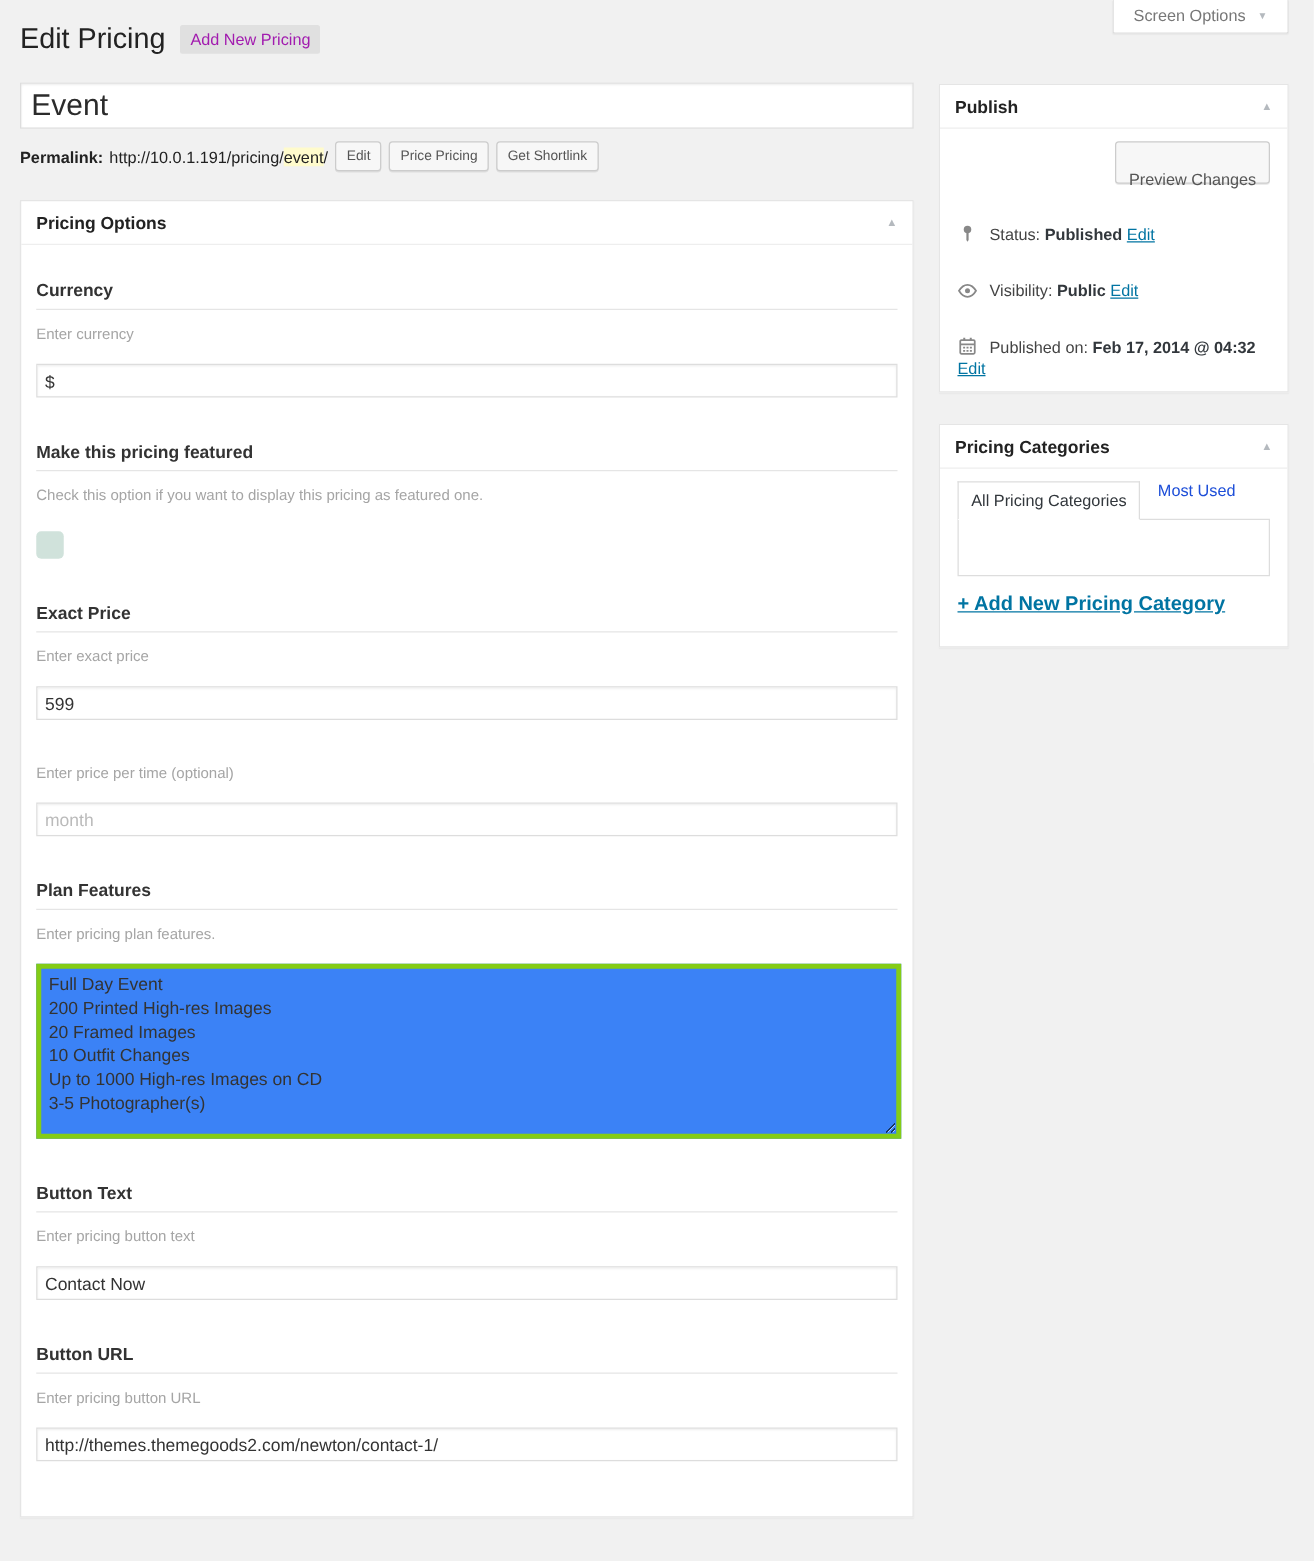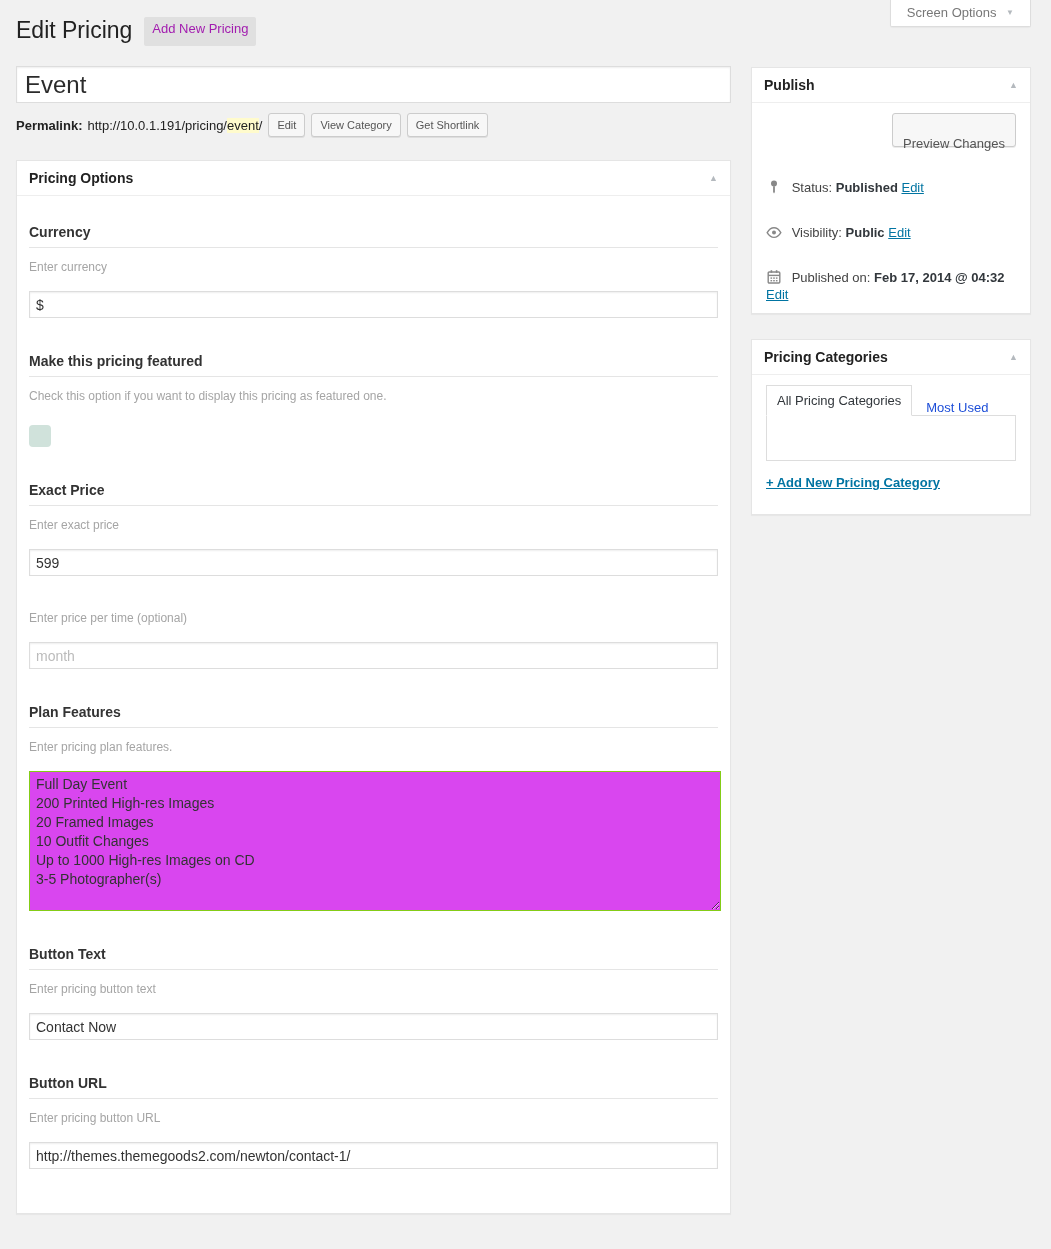--- a/index.html
+++ b/index.html
@@ -16,21 +16,21 @@
   .screen-options {
     position:absolute; top:0; right:20px;
     background:#fff; border:1px solid #ddd; border-top:none;
     box-shadow:0 1px 1px rgba(0,0,0,.04);
     padding:5px 16px 6px; color:#777; font-size:13px;
     border-radius:0 0 2px 2px; cursor:pointer;
   }
   .screen-options .arrow { color:#b4b9be; font-size:8px; margin-left:6px; vertical-align:2px; }
 
   
-  .page-header { padding:16px 20px 0 16px; display:flex; }
+  .page-header { padding:16px 20px 0 16px; display:flex; align-items:center; }
   .page-header h1 { margin:0; font-size:23px; font-weight:400; color:#222; line-height:29px; }
   .add-new {
     margin-left:12px; background:#e0e0e0; color:#a21caf;
     font-size:13px; line-height:normal; padding:4px 8px; border-radius:2px;
     text-decoration:none; position:relative; top:1px;
   }
 
   
   .columns { display:flex; padding:0 20px 20px 16px; align-items:flex-start; }
   .col-main { width:715px; flex:none; }
@@ -84,21 +84,21 @@
     font-family:"Liberation Sans", sans-serif;
     font-size:14px; color:#333; padding:3px 6px; outline:none;
   }
   .text-input::placeholder { color:#bbb; opacity:1; }
   .featured-checkbox {
     width:22px; height:22px; margin:22px 0 20px;
     background:#d0e2db; border-radius:4px; cursor:pointer;
   }
   textarea.features-area {
     display:block; width:692px; height:140px; margin-top:17px;
-    border:1px solid #84cc16; background:#d946ef;
+    border:4px solid #84cc16; background:#3b82f6;
     font-family:"Liberation Sans", sans-serif;
     font-size:14px; line-height:19px; color:#333; padding:3px 6px;
     outline:none; resize:both;
   }
 
   
   .publish-box { margin-top:22px; }
   .publish-body { padding:10px 14px 10px; }
   .preview-row { text-align:right; }
   .button-preview { font-size:13px; height:29px; line-height:27px; padding:16px 10px; }
@@ -113,31 +113,31 @@
   .button-primary {
     background:#2ea2cc; border:1px solid #0074a2; color:#fff;
     font-size:13px; height:28px; line-height:26px; padding:0 12px; border-radius:3px;
     box-shadow:inset 0 1px 0 rgba(120,200,230,.5), 0 1px 0 rgba(0,0,0,.15);
     cursor:pointer; font-family:"Liberation Sans", sans-serif;
   }
 
   
   .cats-box { margin-top:25px; }
   .cats-body { padding:10px 14px 24px; }
-  .category-tabs { display:flex; align-items:flex-end; position:relative; z-index:2; }
+  .category-tabs { display:flex; align-items:flex-start; position:relative; z-index:2; }
   .tab-active {
     background:#fff; border:1px solid #ddd; border-bottom:1px solid #fff;
     margin-bottom:-1px; padding:7px 10px; font-size:13px; color:#32373c;
     cursor:pointer;
   }
   .tab-link { margin-left:14px; color:#1d4ed8; text-decoration:none; font-size:13px; }
   .tabs-panel { border:1px solid #ddd; background:#fff; height:46px; position:relative; z-index:1; }
   .add-cat-link {
     display:inline-block; margin-top:14px; color:#0074a2; font-weight:600;
-    text-decoration:underline; font-size:13px;text-align:center;
+    text-decoration:underline; font-size:16px;text-align:center;
   }
 </style>
 </head>
 <body>
 
 <div class="screen-options">
   <span>Screen Options</span>
   <span class="arrow">▼</span>
 </div>
 
@@ -148,21 +148,21 @@
 
 <div class="columns">
 
   <div class="col-main">
     <input class="title-input" value="Event" style="">
 
     <div class="permalink-row">
       <span class="plabel">Permalink:</span>
       <span><span>http://10.0.1.191/pricing/</span><span class="hl">event</span><span>/</span></span>
       <button class="button button-small">Edit</button>
-      <button class="button button-small">View Category</button>
+      <button class="button button-small">Price Pricing</button>
       <button class="button button-small">Get Shortlink</button>
     </div>
 
     <div class="postbox po-box">
       <div class="postbox-header">
         <span class="hndle">Pricing Options</span>
         <span class="toggle">▲</span>
       </div>
       <div class="po-body">
 

